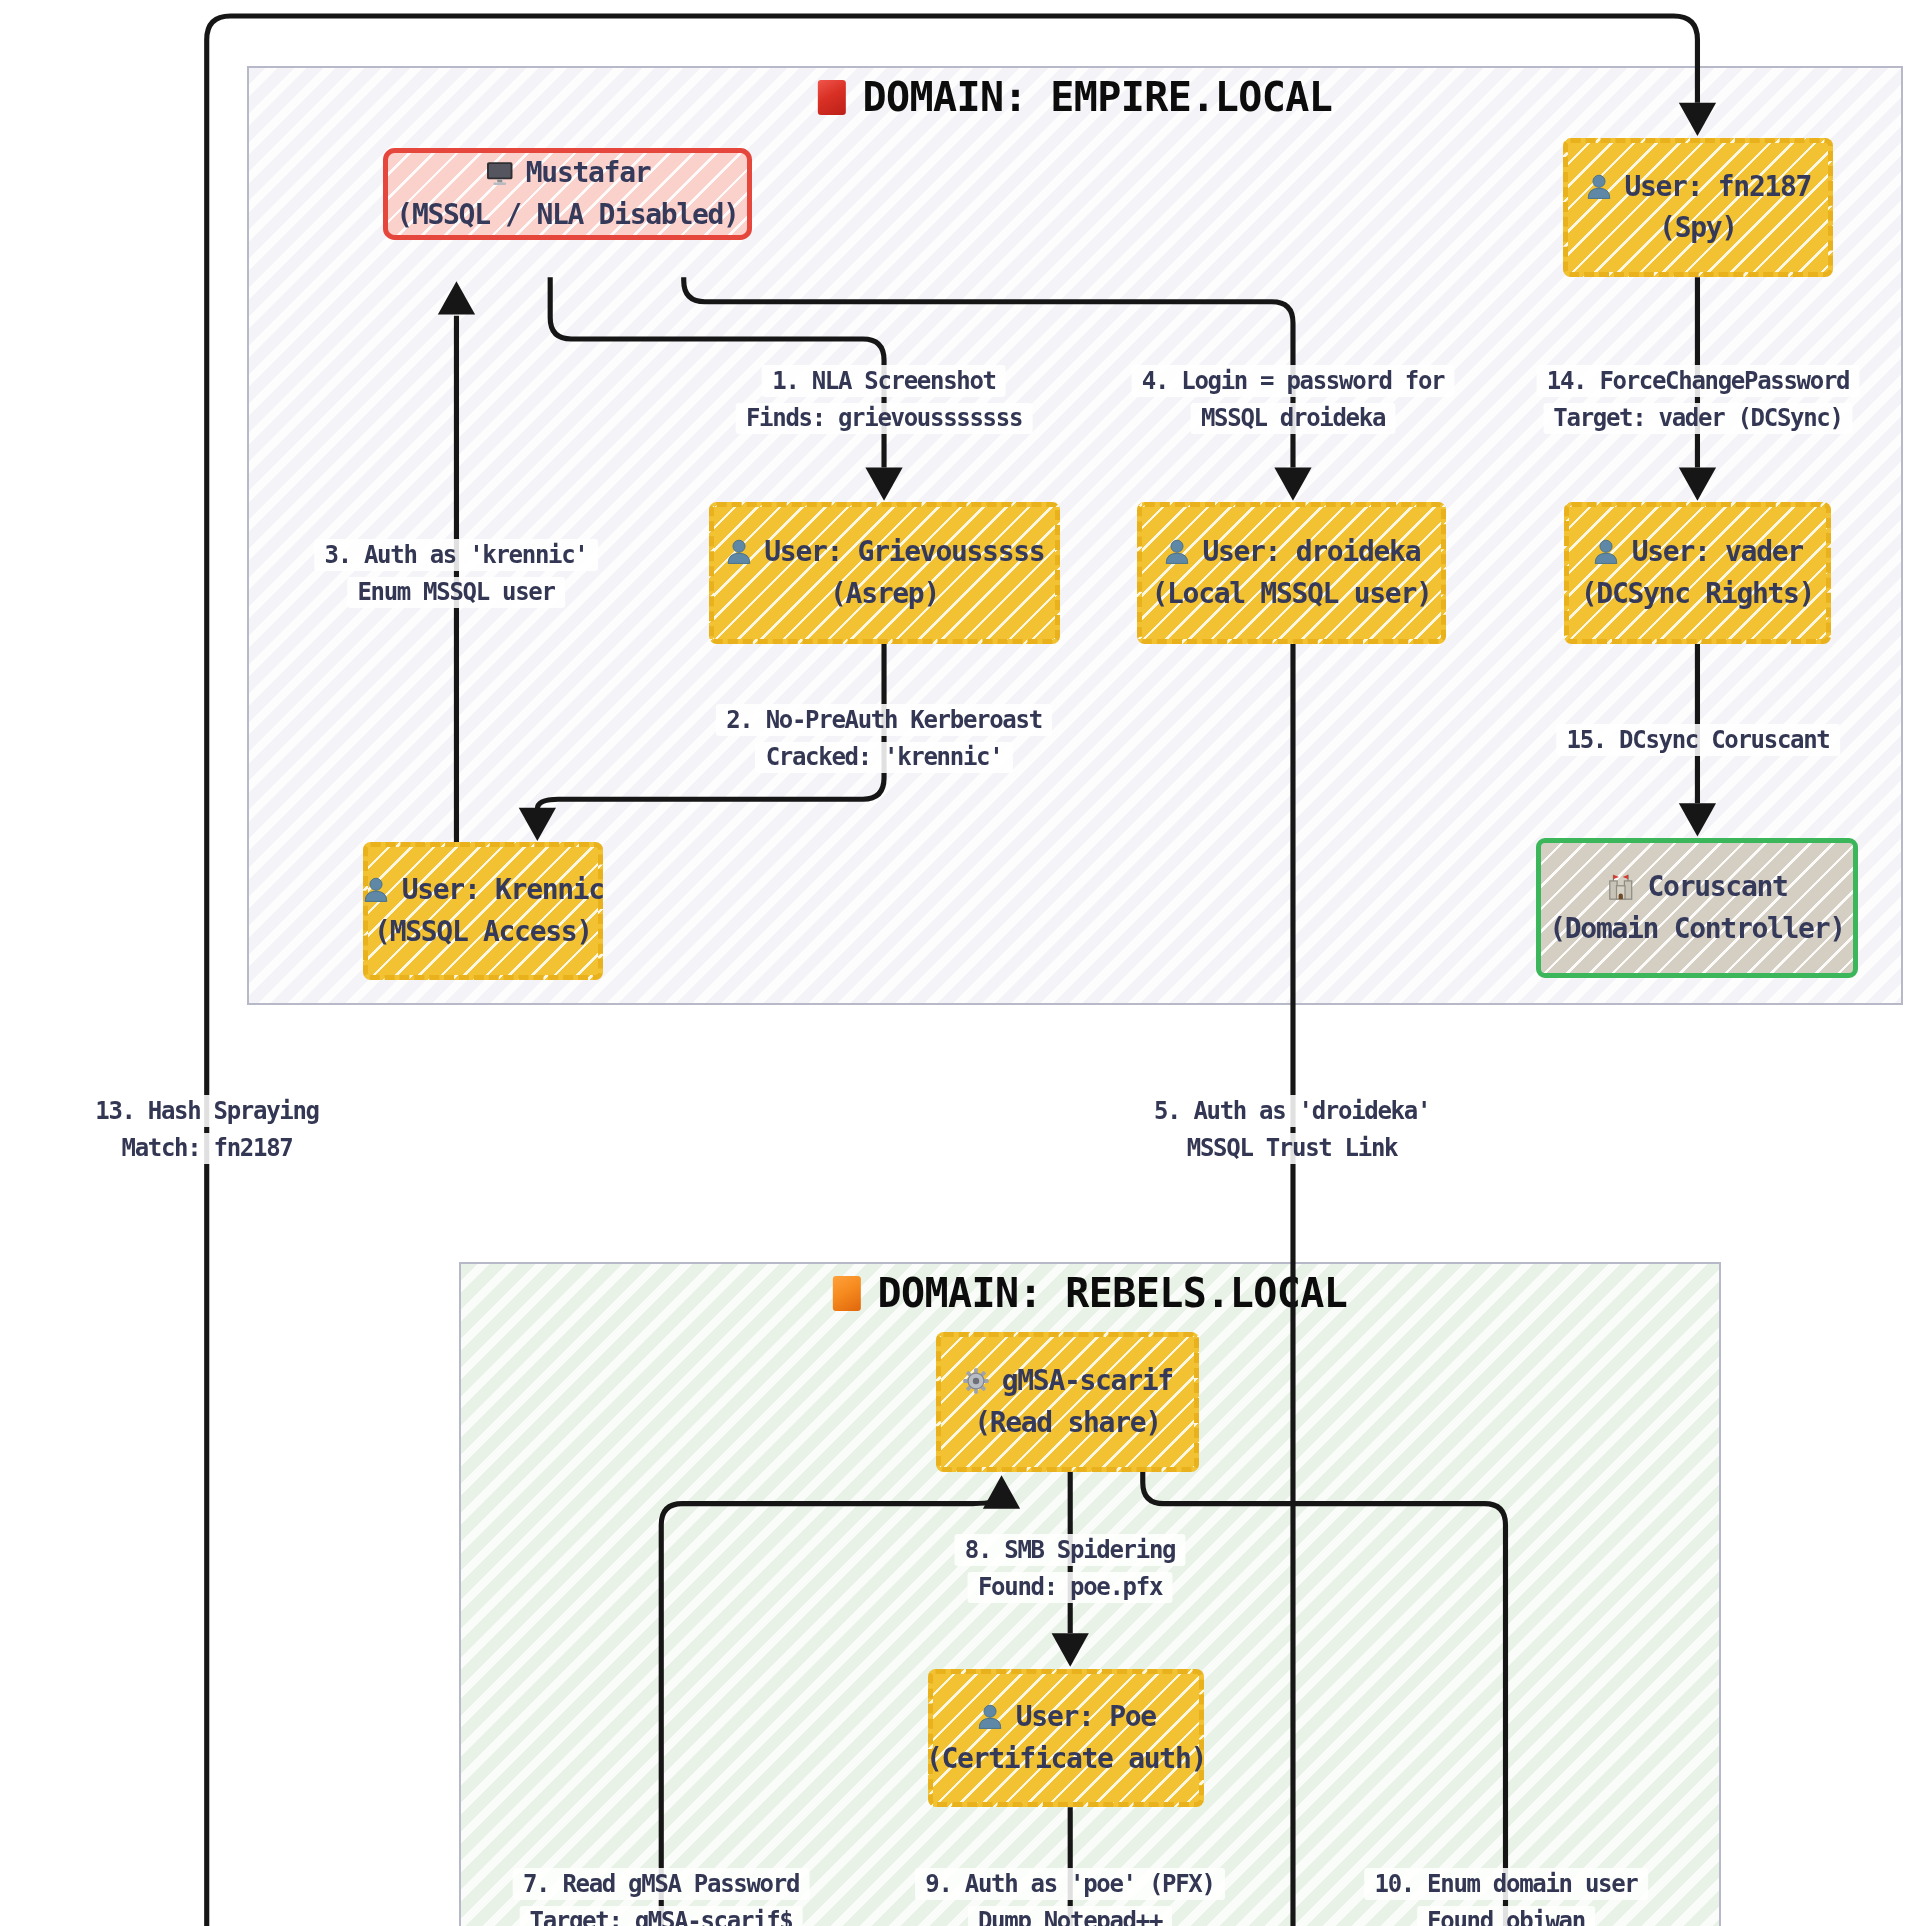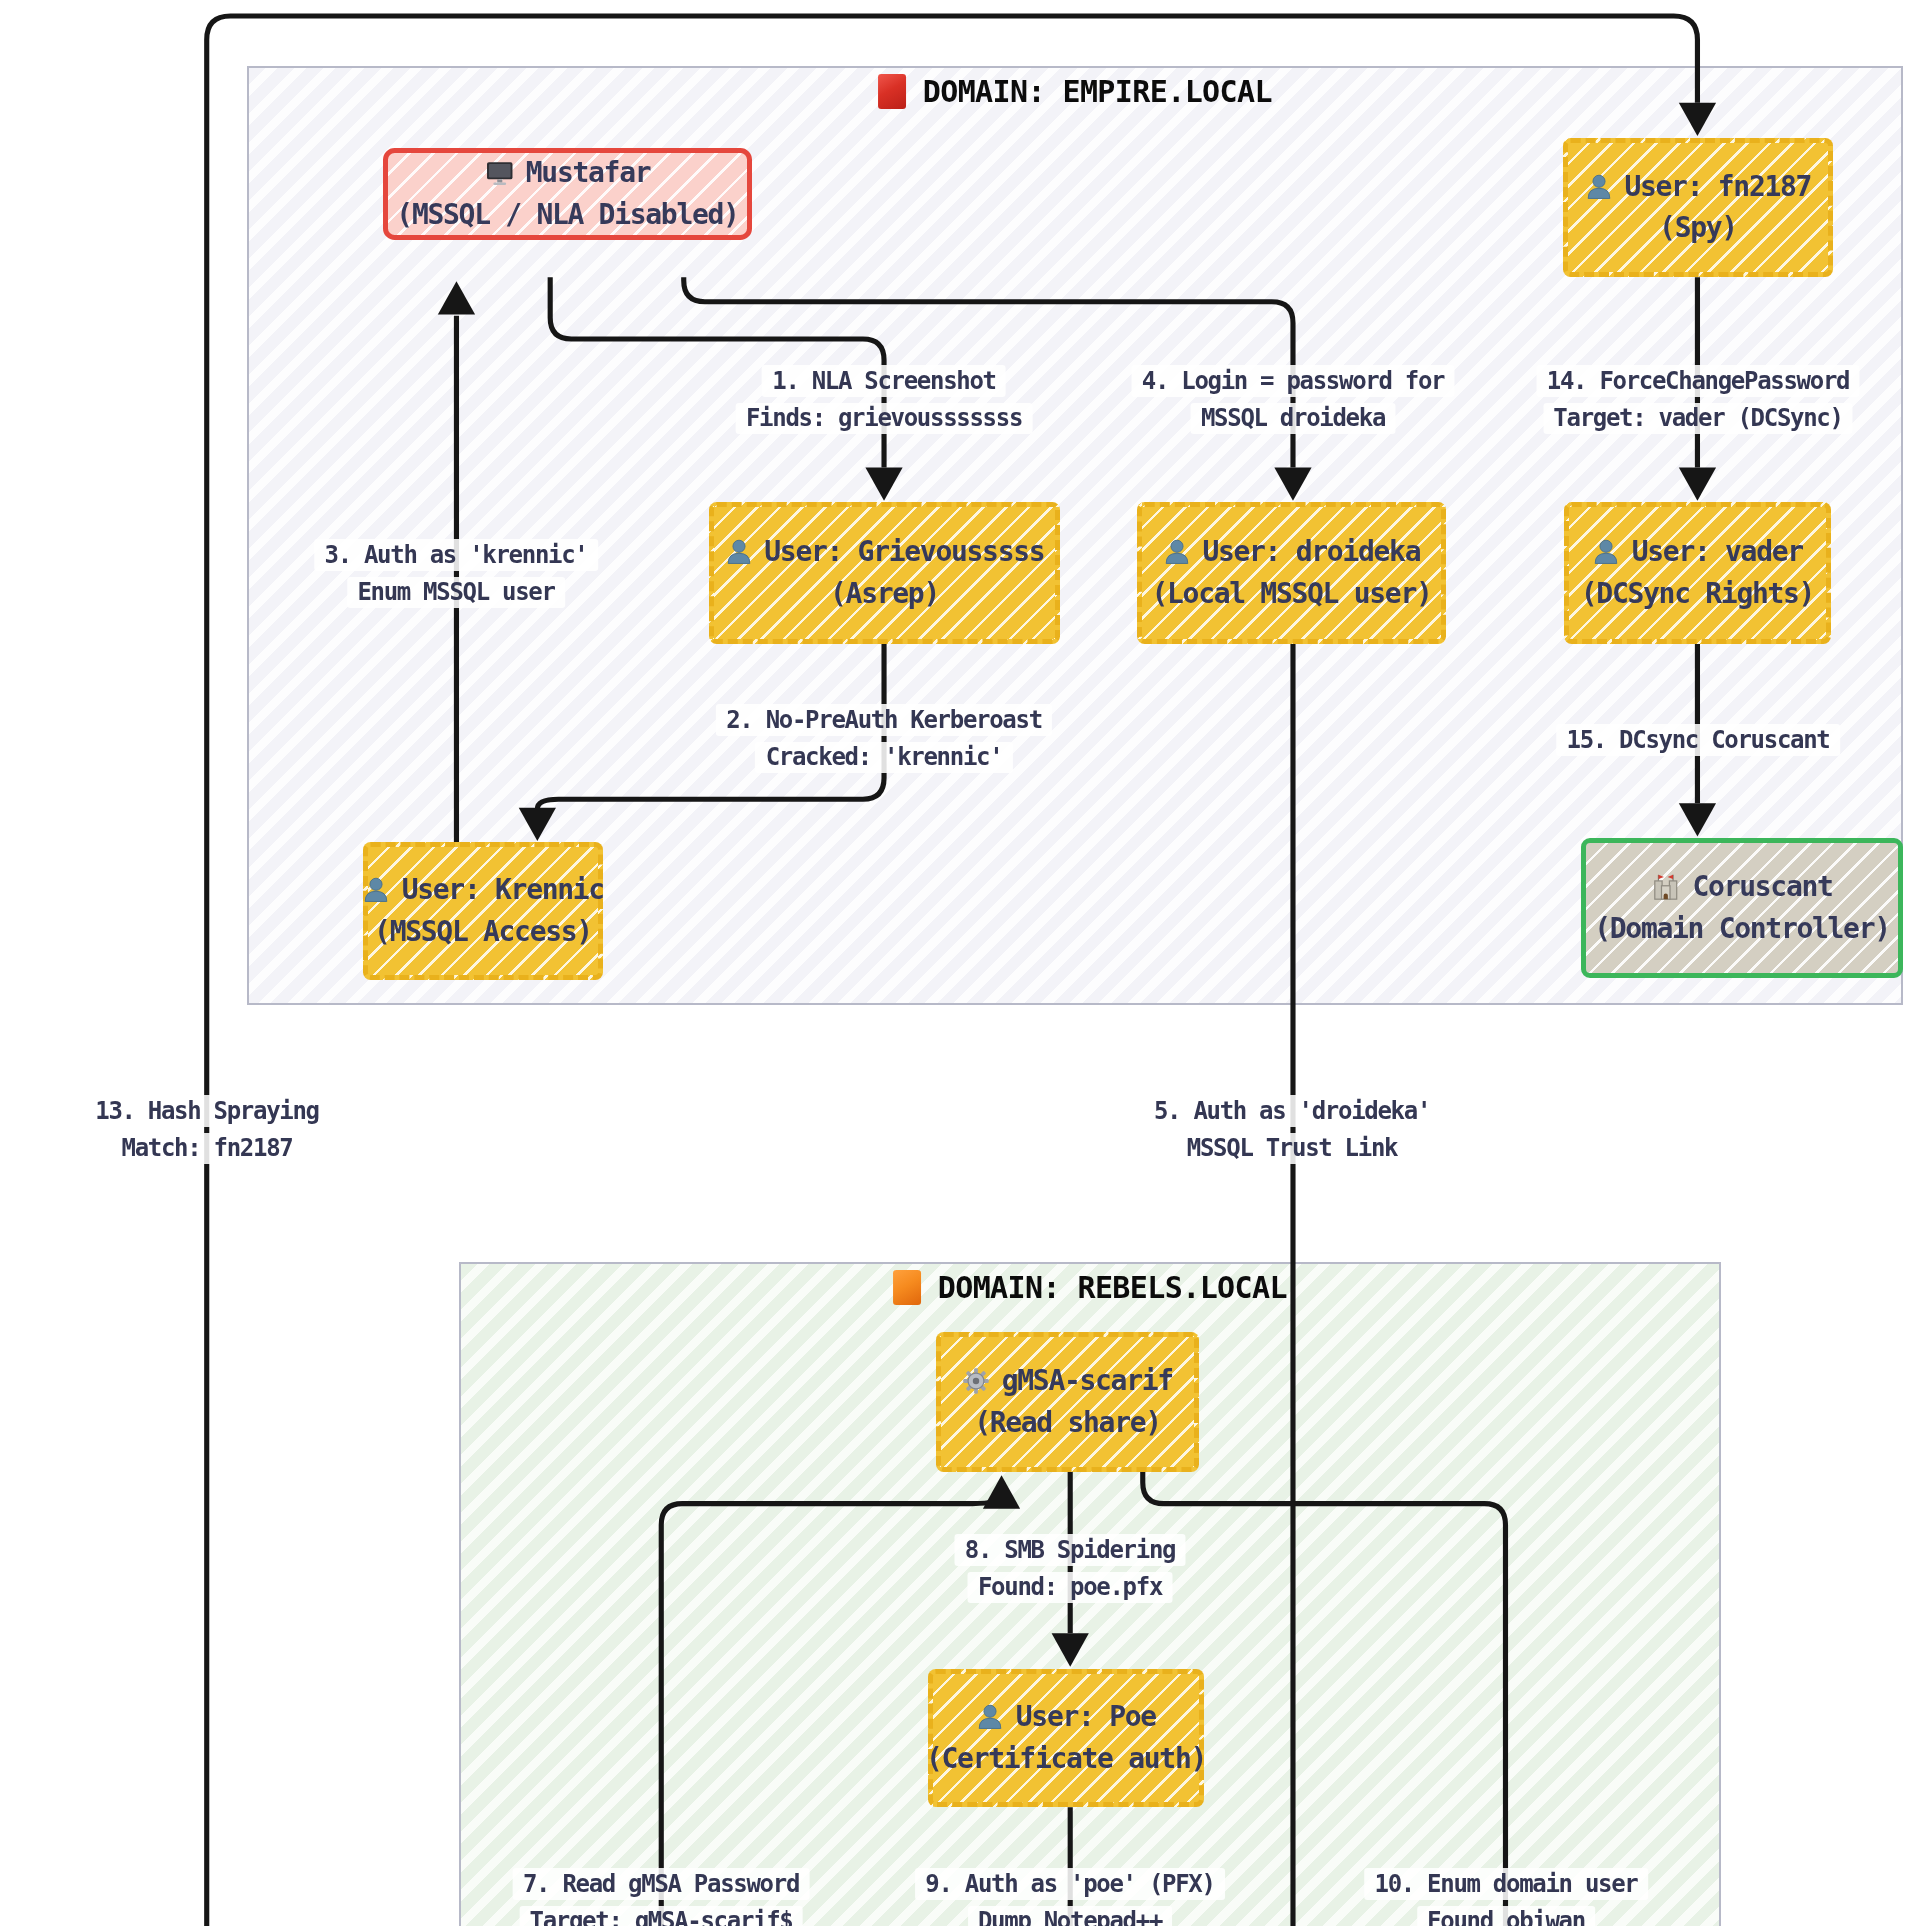--- a/index.html
+++ b/index.html
@@ -8,21 +8,21 @@
   #canvas{position:absolute;inset:0;width:1926px;height:1926px;}
 
   
   .domain{position:absolute;border:2.6px solid #b7b9c8;box-sizing:border-box;}
   .domain.empire{left:247px;top:66px;width:1656px;height:939px;
     background:repeating-linear-gradient(135deg,#f3f3f8 0 11.6px,#fdfdfe 11.6px 20.5px);}
   .domain.rebels{left:459px;top:1262px;width:1262px;height:793px;
     background:repeating-linear-gradient(135deg,#e8f2e6 0 11.6px,#f9fcf8 11.6px 20.5px);}
   .domain-header{position:absolute;top:6.4px;left:50%;transform:translateX(-50%);
     display:flex;align-items:center;gap:16.7px;white-space:nowrap;}
-  .domain-header .dh-label{font-size:30px;font-weight:bold;color:#0c0c0c;letter-spacing:-0.6px;}
+  .domain-header .dh-label{font-size:40px;font-weight:bold;color:#0c0c0c;letter-spacing:-0.6px;}
   .legend-square{width:28px;height:35px;border-radius:3.2px;display:inline-block;}
   .legend-square.red{background:linear-gradient(150deg,#f0564c 0%,#d93025 45%,#bb2018 100%);}
   .legend-square.orange{background:linear-gradient(150deg,#ffa13d 0%,#f68b1f 45%,#e0660b 100%);}
 
   
   #edges{position:absolute;left:0;top:0;pointer-events:none;}
   #edges path{fill:none;stroke:#161616;stroke-width:8;stroke-linejoin:round;}
   #edges polygon{fill:#161616;stroke:none;}
 
   
@@ -197,21 +197,21 @@
         <svg viewBox="0 0 44 44" width="28" height="28">
           <circle cx="22" cy="13" r="9.5" fill="#5e88a6" stroke="#49708c" stroke-width="1.5"></circle>
           <path d="M5 40 Q5 24 22 24 Q39 24 39 40 Z" fill="#5e88a6" stroke="#49708c" stroke-width="1.5"></path>
         </svg>
       </span>
       <span>User: Krennic</span>
     </div>
     <div class="nline2">(MSSQL Access)</div>
   </div>
 
-  <div class="node green" style="left:1536px;top:838px;width:322px;height:140px;margin-left:45px;">
+  <div class="node green" style="left:1536px;top:838px;width:322px;height:140px;">
     <div class="nline1">
       <span class="icon">
         <svg viewBox="0 0 48 46" width="29.5" height="28">
           <path d="M12 3 L12 13" stroke="#7d7a72" stroke-width="2"></path>
           <path d="M12 3 L21 6.5 L12 10 Z" fill="#d23b2f"></path>
           <path d="M36 3 L36 13" stroke="#7d7a72" stroke-width="2"></path>
           <path d="M36 3 L27 6.5 L36 10 Z" fill="#d23b2f"></path>
           <rect x="6" y="13" width="12" height="30" fill="#c8c4b8" stroke="#8f8b80" stroke-width="2"></rect>
           <rect x="30" y="13" width="12" height="30" fill="#c8c4b8" stroke="#8f8b80" stroke-width="2"></rect>
           <rect x="17" y="21" width="14" height="22" fill="#d6d2c6" stroke="#8f8b80" stroke-width="2"></rect>

